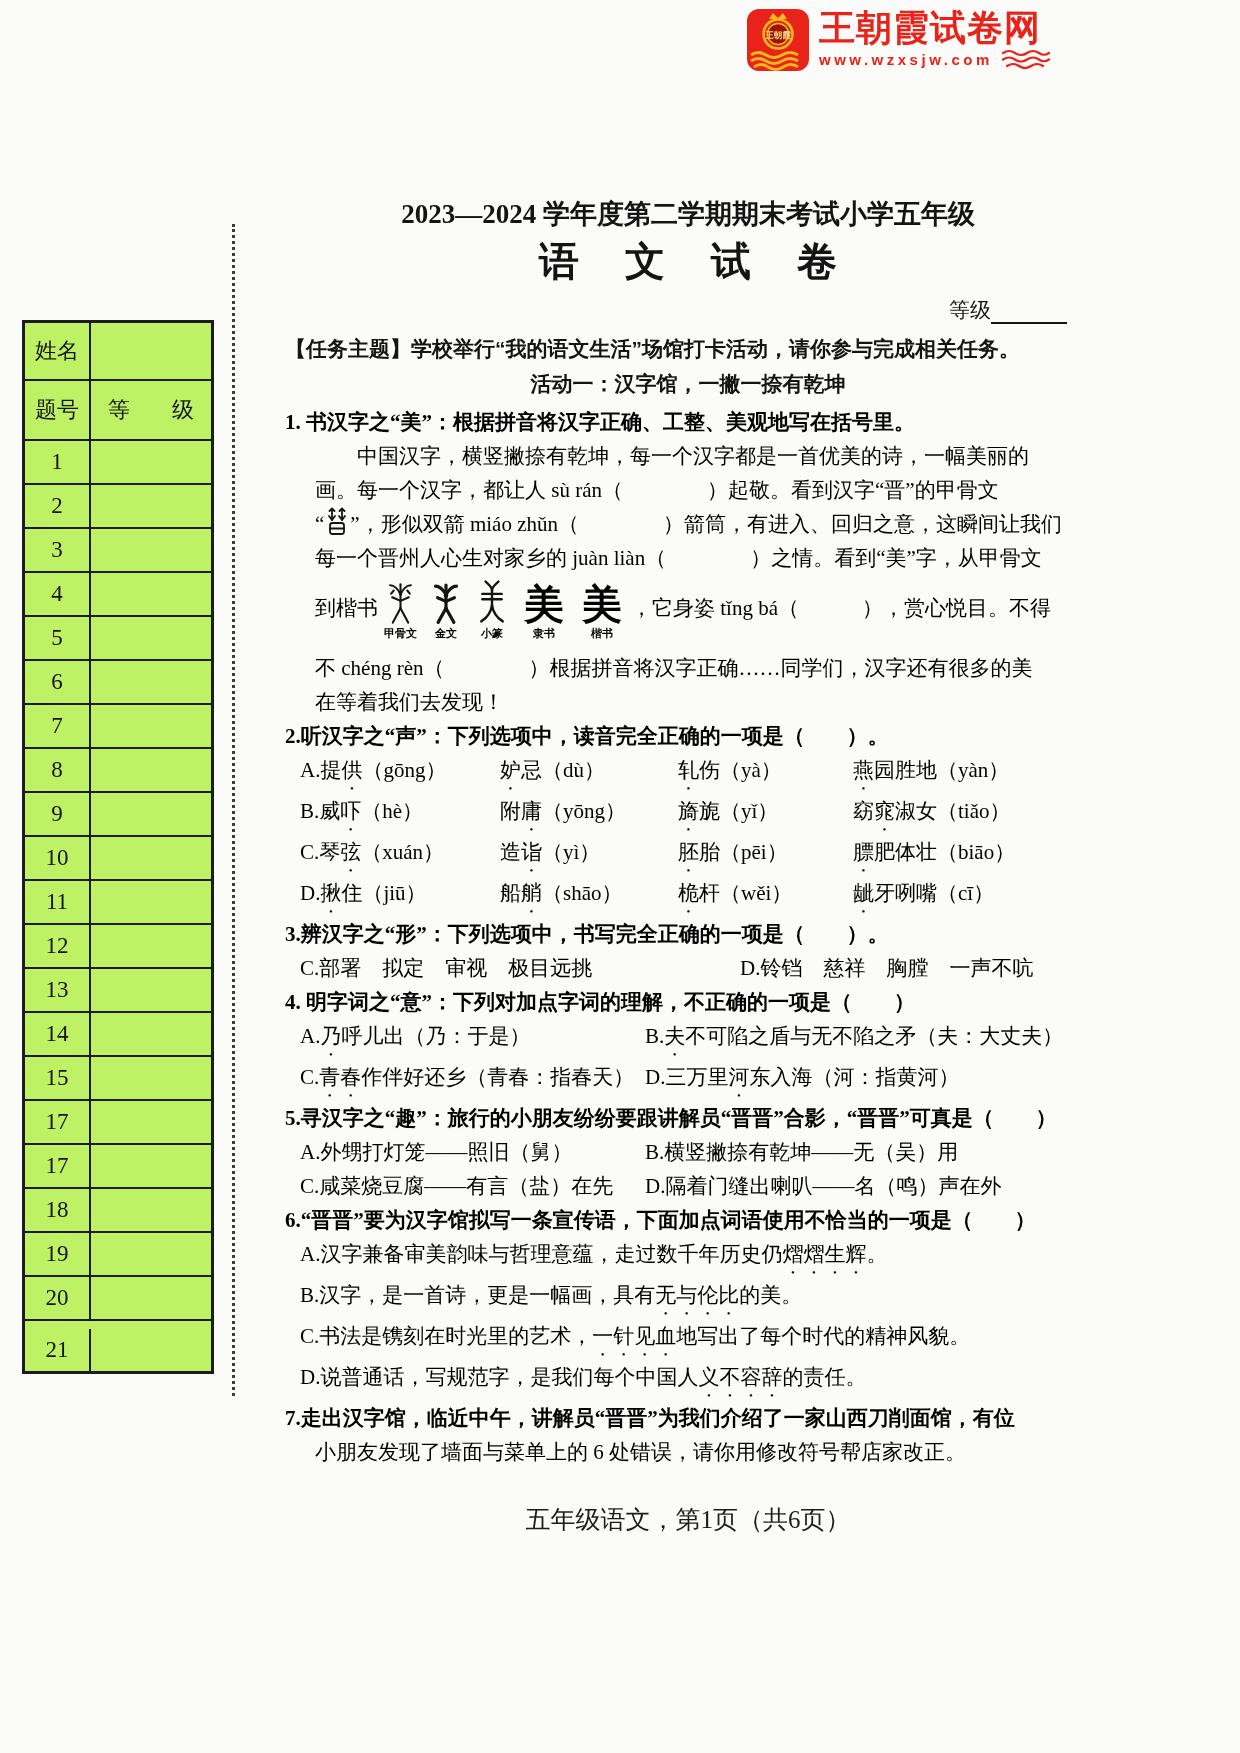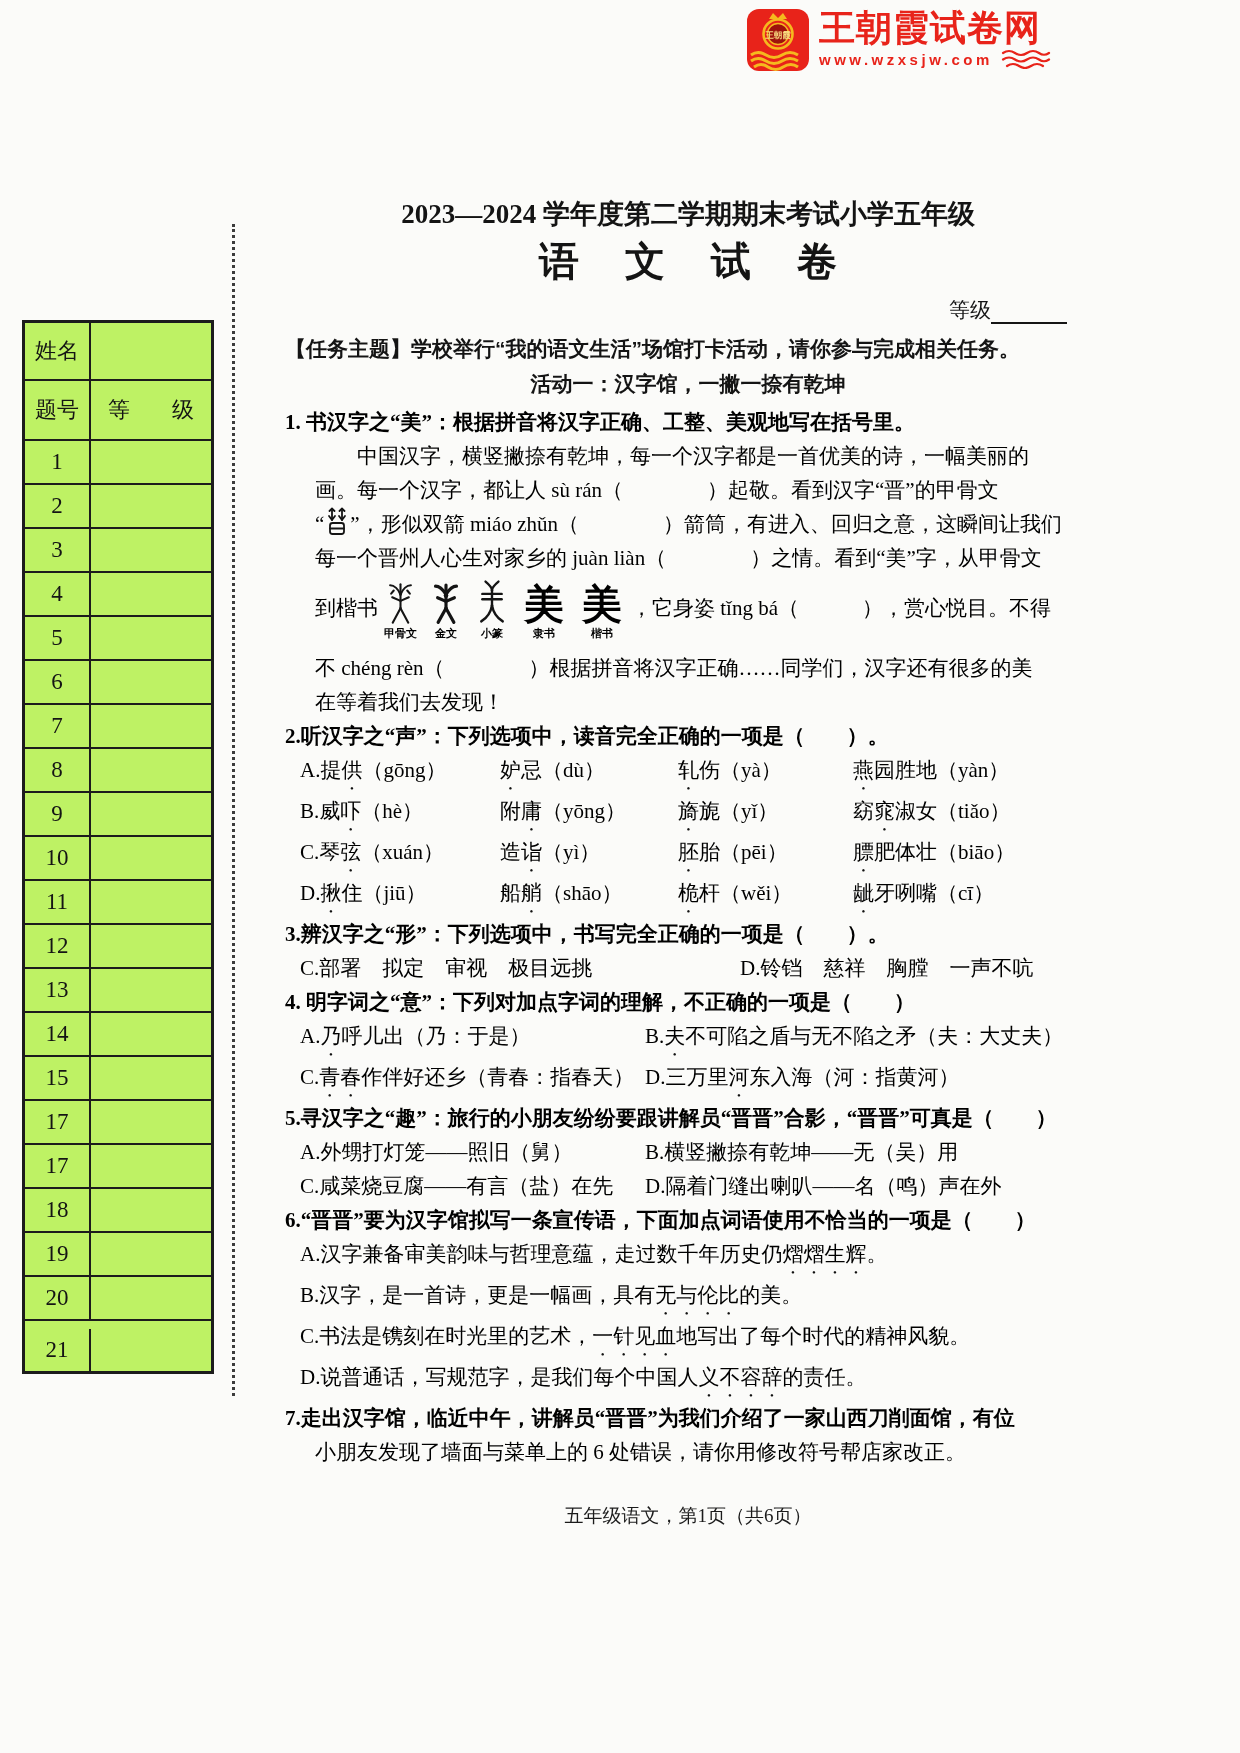--- a/index.html
+++ b/index.html
@@ -60,21 +60,21 @@
     text-emphasis-position:under right;
   }
   
   .line.evolution{margin-left:30px;display:flex;align-items:flex-end;margin-top:4px;margin-bottom:26px;white-space:nowrap;}
   .glyph-item{position:relative;display:inline-block;margin:0 9px;}
   .glyph-label{position:absolute;top:100%;left:50%;transform:translateX(-50%);font-size:11px;font-weight:700;line-height:16px;white-space:nowrap;}
   .mei-text{font-size:40px;font-weight:700;line-height:40px;display:block;}
   .glyph-item svg{display:block;}
   .inline-glyph{vertical-align:-6px;margin:0 1px;}
   
-  .footer{text-align:center;font-size:19px;margin-top:34px;color:#1b1b1b;}
+  .footer{text-align:center;font-size:25px;margin-top:34px;color:#1b1b1b;}
 </style>
 </head>
 <body>
 
 <div class="page">
 
   <div class="logo">
     <svg width="64" height="64" viewBox="0 0 64 64">
       <rect x="1" y="1" width="62" height="62" rx="12" fill="#e8231a"></rect>
       <path d="M23 11 L27 5 L32 10 L37 5 L41 11 Z" fill="#f5b91e"></path>

